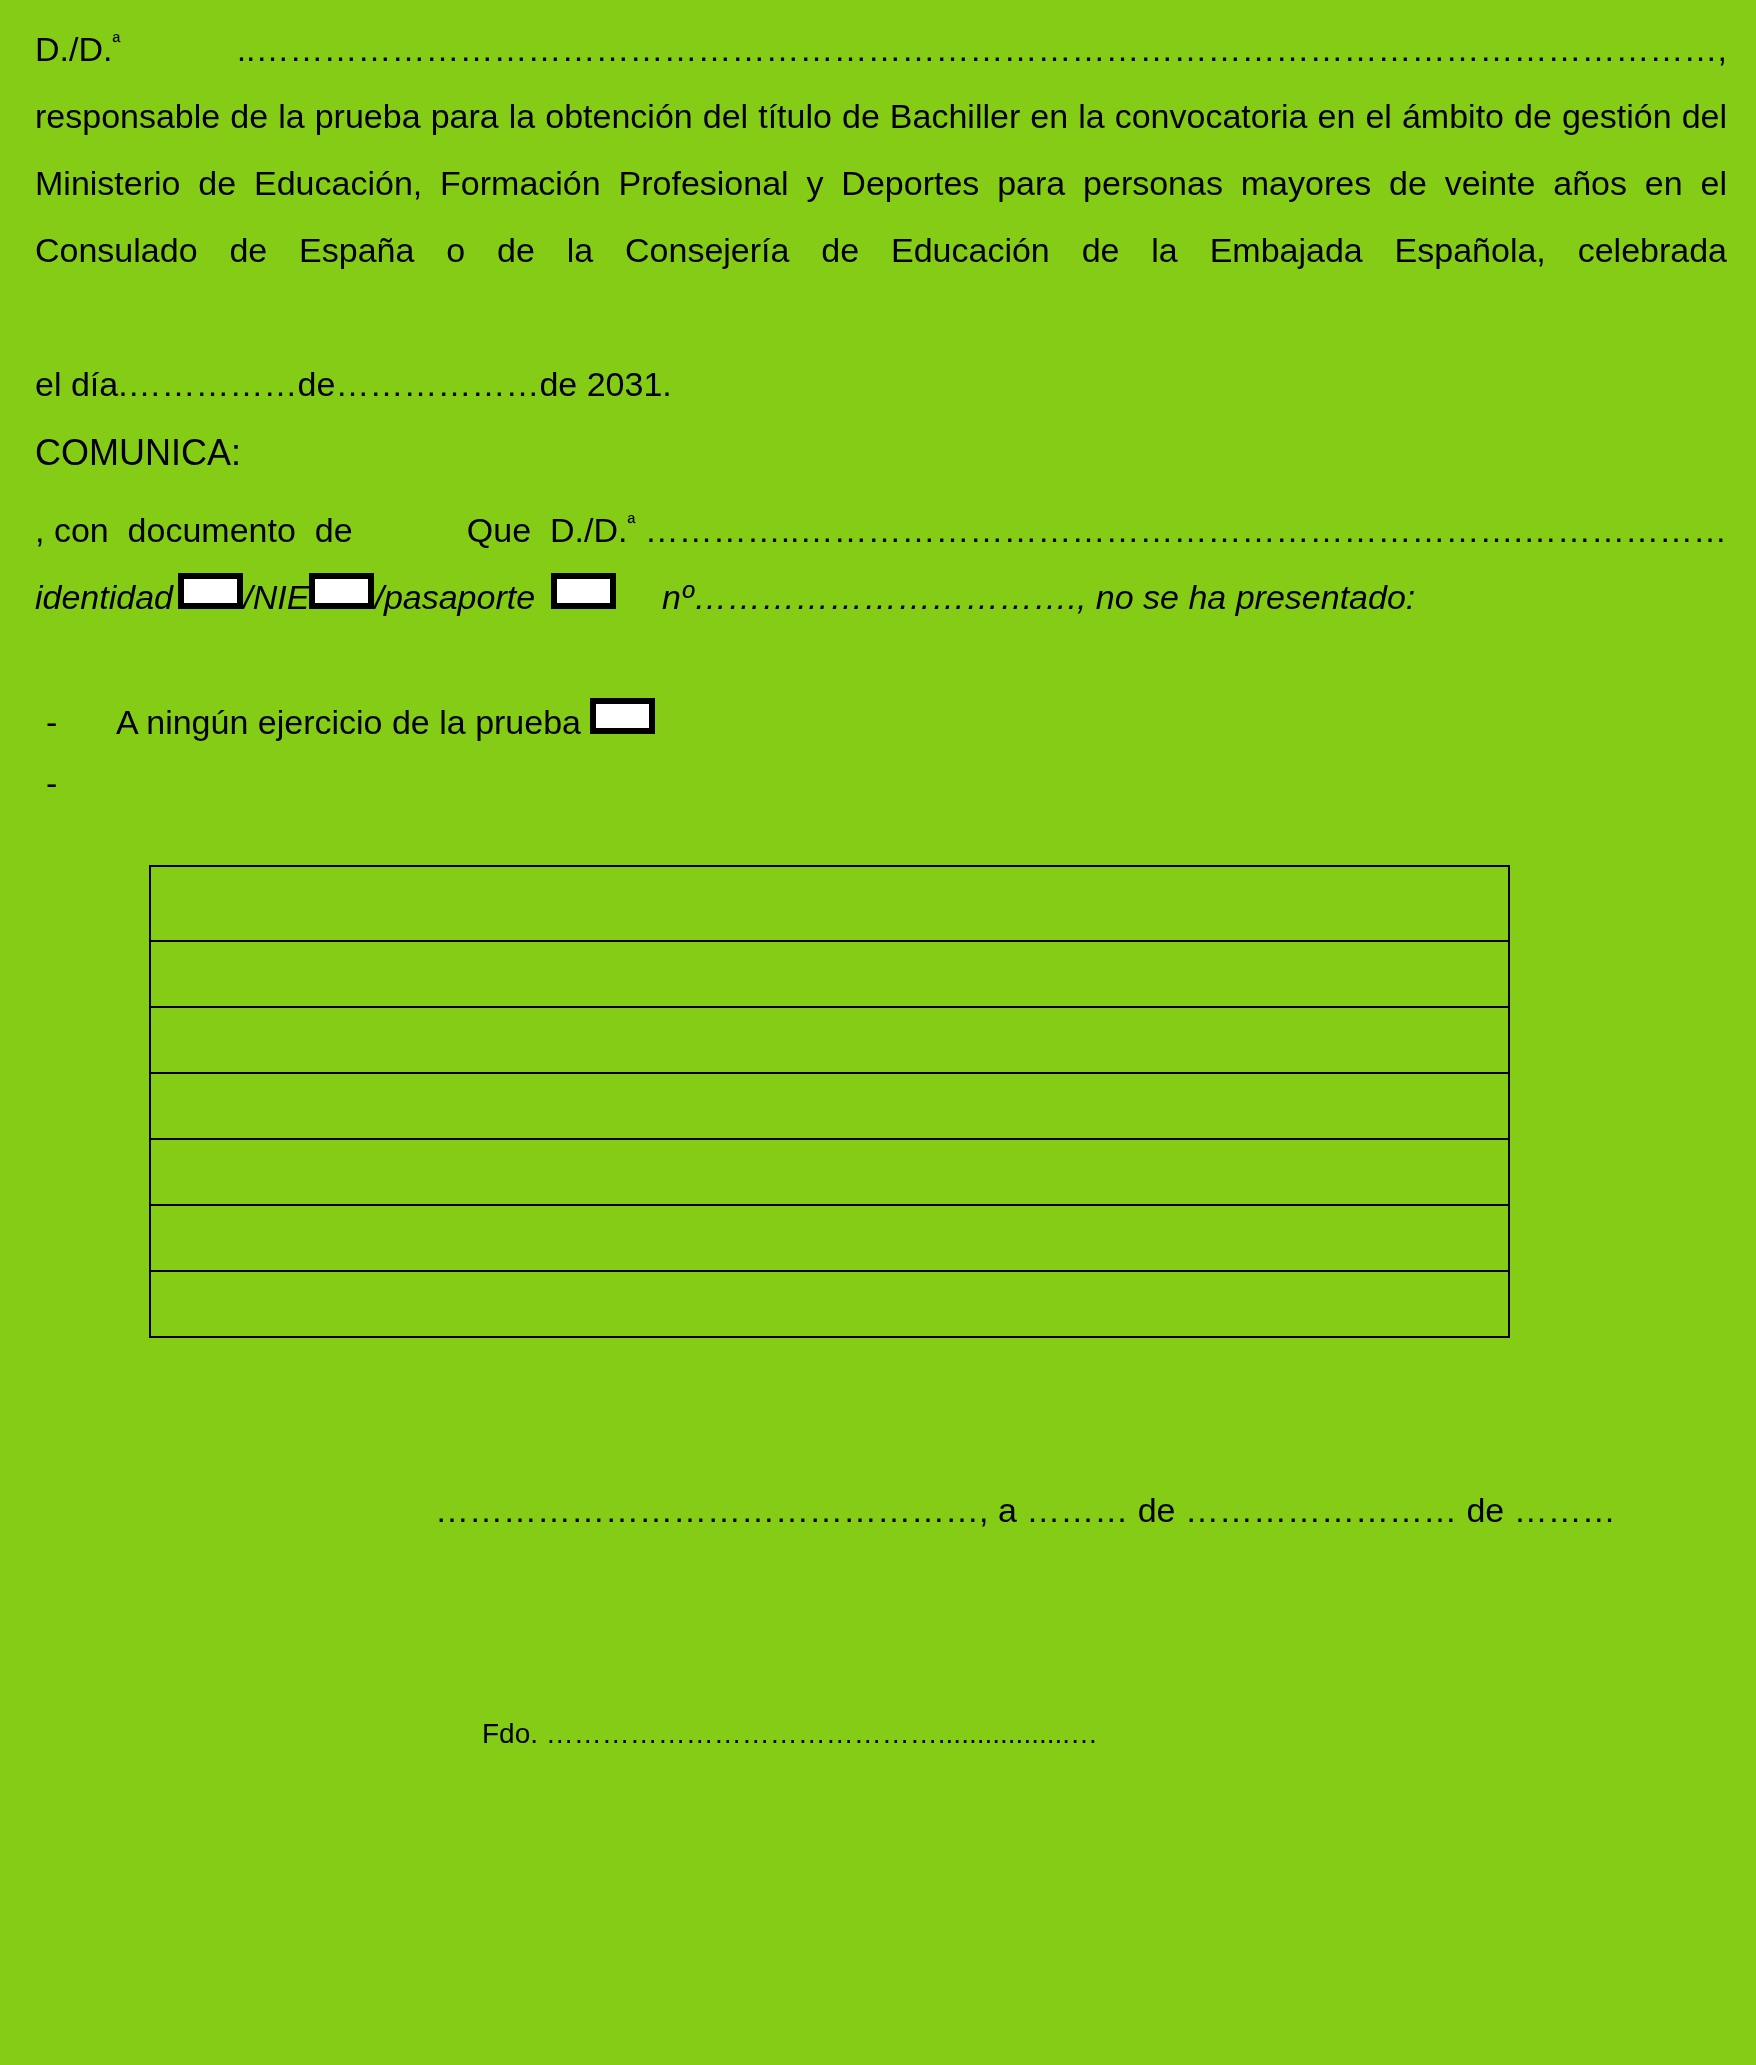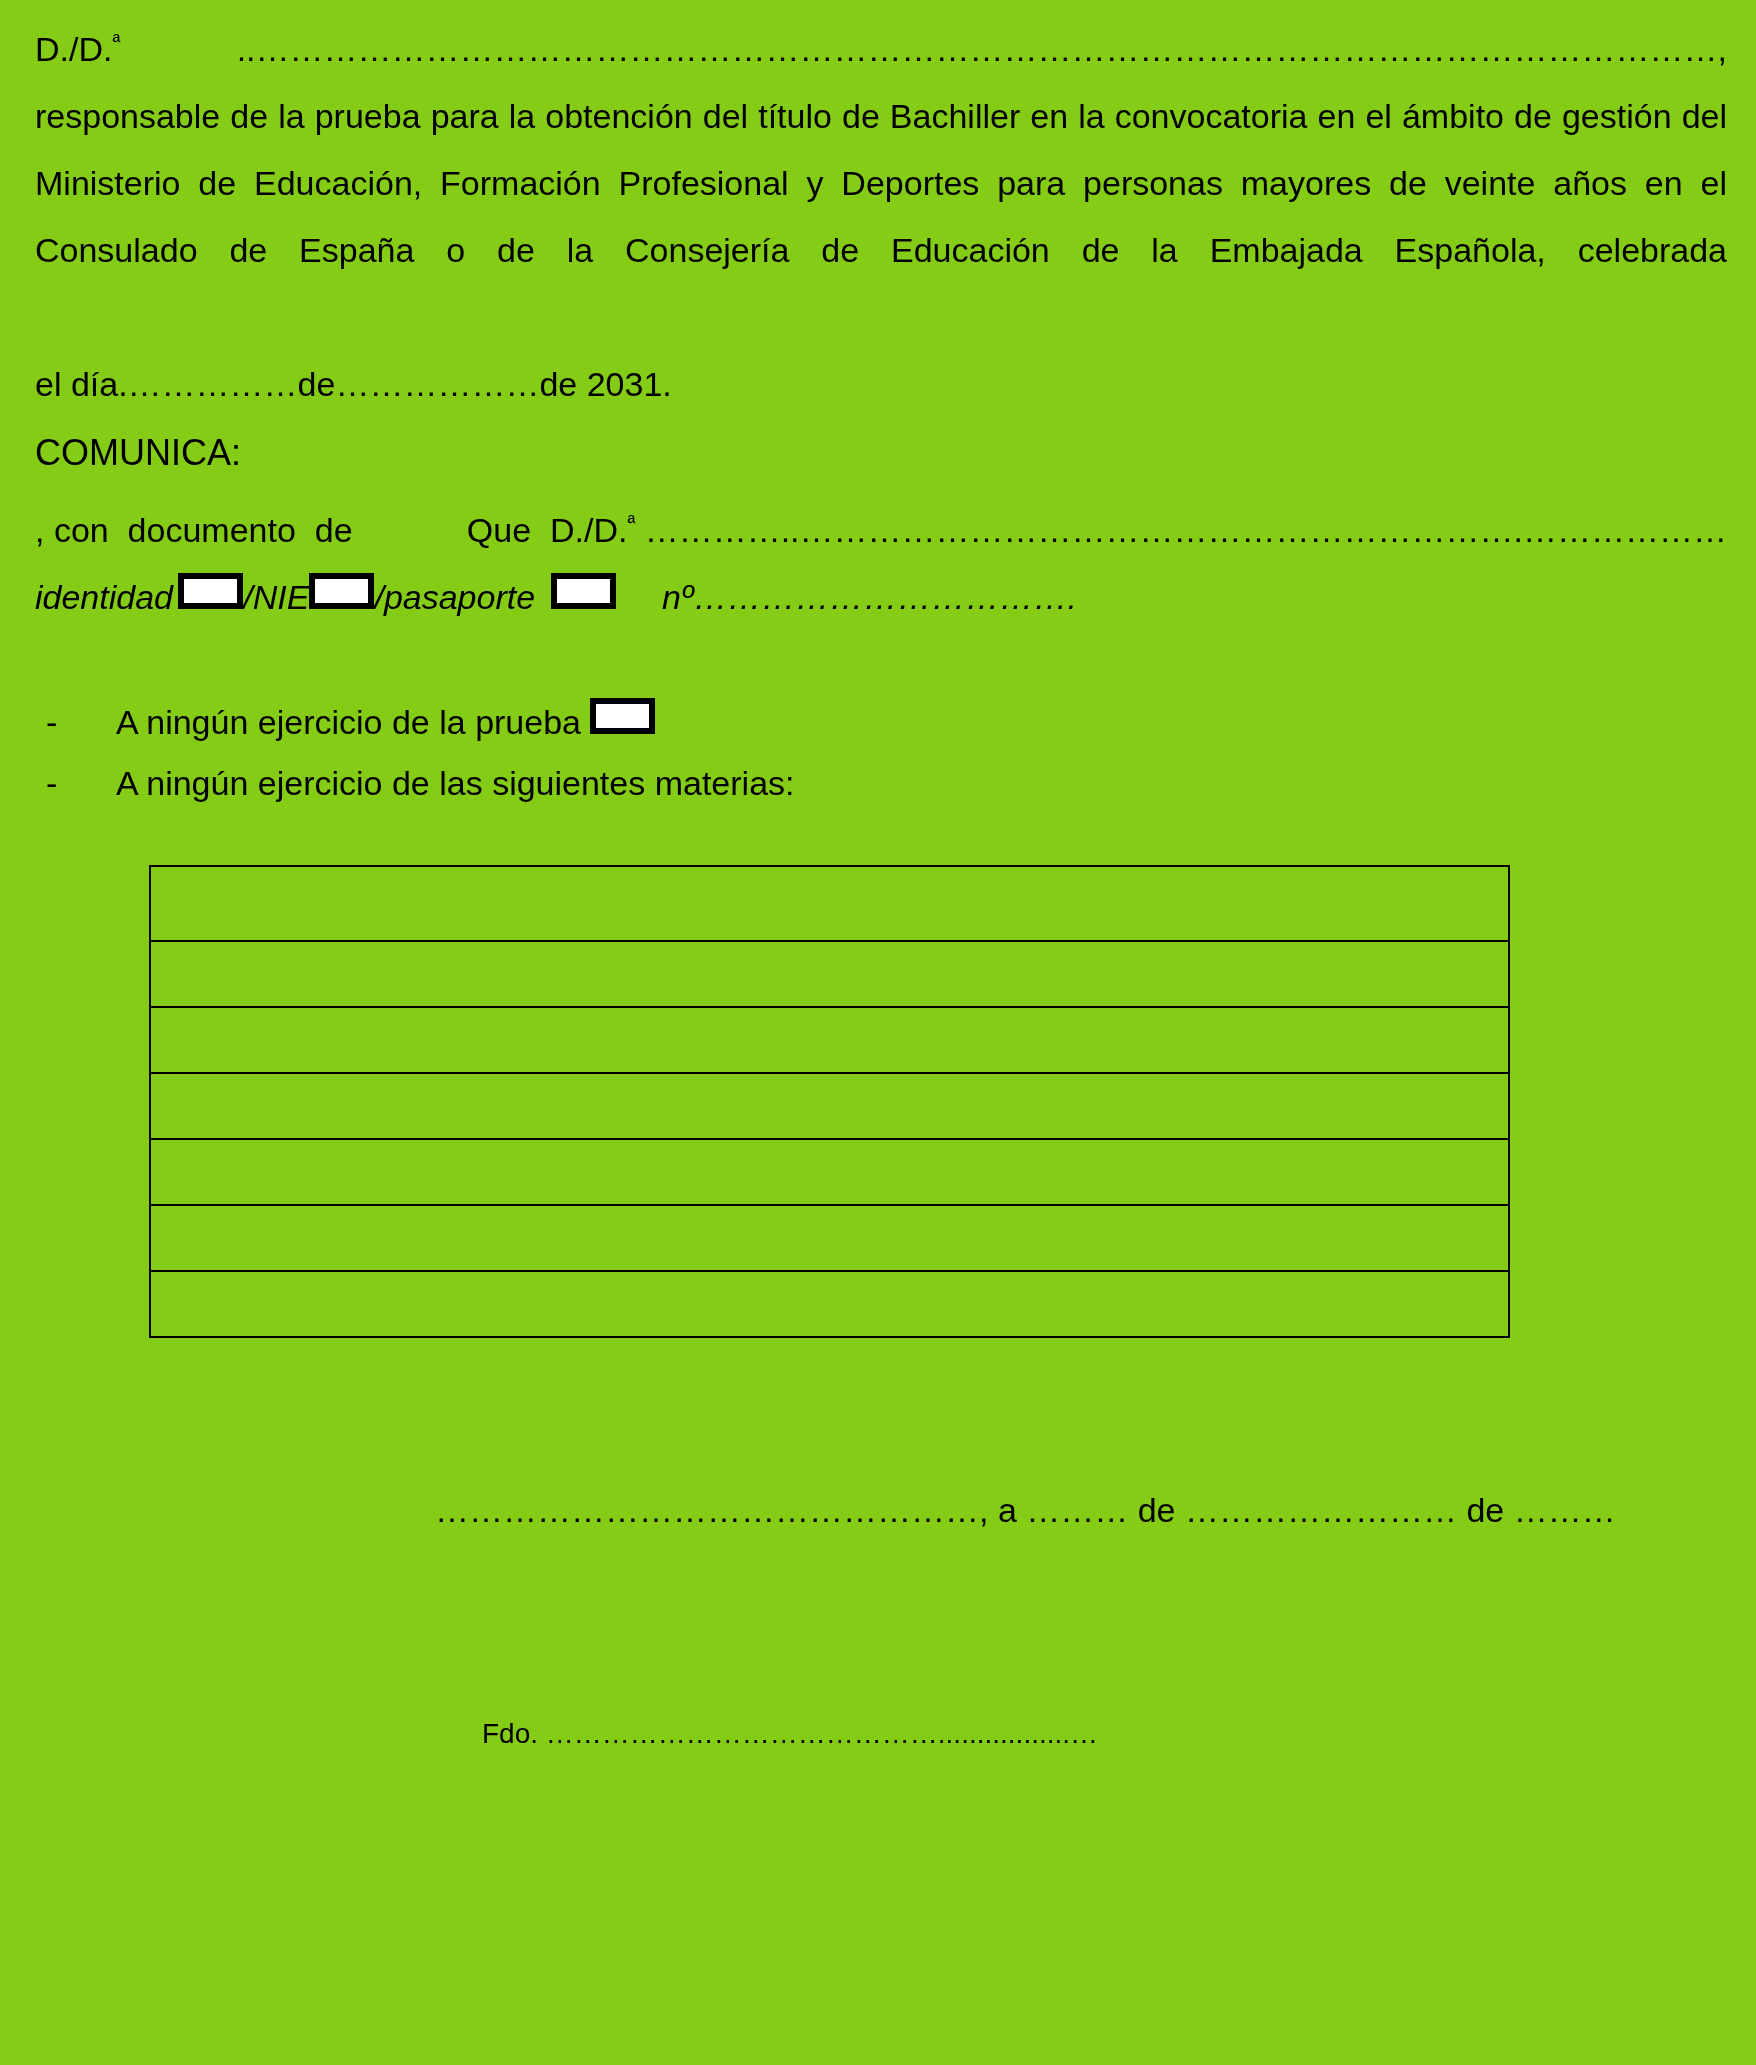--- a/index.html
+++ b/index.html
@@ -159,34 +159,33 @@
   <div class="comunica">COMUNICA:</div>
 
   <div class="que-block">
 
     <div class="que-line-1">
       <span>, con  documento  de</span>
       <span><span>Que  D./D.</span><span class="sup">ª</span><span> …………..……………………………………………………….………………</span></span>
     </div>
 
     <div class="que-line-2">
-      <span>identidad</span><span style="width:5.3px;display:inline-block"></span><span class="cbox"></span><span>/NIE</span><span class="cbox"></span><span>/pasaporte</span><span style="width:16px;display:inline-block"></span><span class="cbox"></span><span style="width:46px;display:inline-block"></span><span>nº</span><span>…………………………….</span>
+      <span>identidad</span><span style="width:5.3px;display:inline-block"></span><span class="cbox"></span><span>/NIE</span><span class="cbox"></span><span>/pasaporte</span><span style="width:16px;display:inline-block"></span><span class="cbox"></span><span style="width:46px;display:inline-block"></span><span>nº</span><span>…………………………….</span><span>, no se ha presentado:</span>
     </div>
 
   </div>
 
   <div class="bullets">
     <div class="bullet-row">
       <span class="bullet-dash">-</span>
       <span class="bullet-text">A ningún ejercicio de la prueba </span>
       <span class="cbox"></span>
     </div>
     <div class="bullet-row">
       <span class="bullet-dash">-</span>
-      <span class="bullet-text">A ningún ejercicio de las siguientes materias:</span>
     </div>
   </div>
 
   <table class="materias-table">
     <tbody>
       <tr>
           <td></td>
         </tr>
       <tr>
           <td></td>

